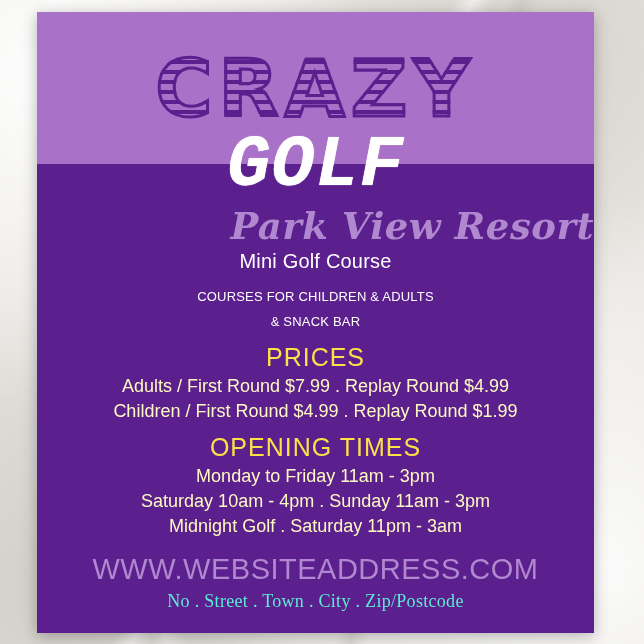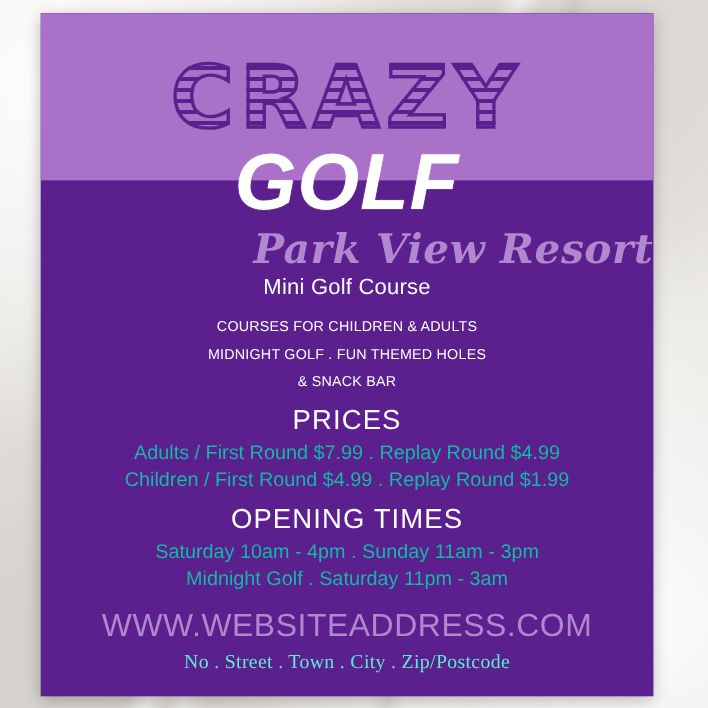--- a/index.html
+++ b/index.html
@@ -87,21 +87,21 @@
     position: absolute;
     top: 118px;
     left: 0;
     width: 100%;
     text-align: center;
     line-height: 1;
     z-index: 4;
   }
   .golf {
     display: inline-block;
-    font-family: Liberation Sans, sans-serif;
+    font-family: Liberation Mono, monospace;
     font-weight: bold;
     font-style: italic;
     font-size: 72px;
     letter-spacing: 1px;
     color: #ffffff;
     text-shadow: 0 0 1px #ffffff;
   }
 
   
   .resort {
@@ -139,30 +139,30 @@
   }
 
   .feature-line {
     font-size: 13px;
     line-height: 25px;
     letter-spacing: 0.2px;
   }
 
   .section-head {
     font-size: 25px;
-    color: #ffffff;
+    color: #fde047;
     letter-spacing: 1px;
     margin-top: 9px;
     margin-bottom: 2px;
   }
 
   .detail-line {
     font-size: 18px;
     line-height: 25px;
-    color: #14b8a6;
+    color: #fef9c3;
   }
 
   .website {
     font-size: 29px;
     color: #b088cf;
     letter-spacing: 0.5px;
     margin-top: 14px;
     margin-bottom: 3px;
   }
 
@@ -191,28 +191,28 @@
     <span class="golf">GOLF</span>
   </div>
 
   <div class="resort">Park View Resort</div>
 
   <div class="subtitle">Mini Golf Course</div>
 
   <div class="body-block">
 
     <div class="feature-line">COURSES FOR CHILDREN &amp; ADULTS</div>
-    <div class="feature-line">MIDNIGHT GOLF . FUN THEMED HOLES</div>
     <div class="feature-line">&amp; SNACK BAR</div>
 
     <div class="section-head">PRICES</div>
     <div class="detail-line">Adults / First Round $7.99 . Replay Round $4.99</div>
     <div class="detail-line">Children / First Round $4.99 . Replay Round $1.99</div>
 
     <div class="section-head">OPENING TIMES</div>
+    <div class="detail-line">Monday to Friday 11am - 3pm</div>
     <div class="detail-line">Saturday 10am - 4pm . Sunday 11am - 3pm</div>
     <div class="detail-line">Midnight Golf . Saturday 11pm - 3am</div>
 
     <div class="website">WWW.WEBSITEADDRESS.COM</div>
     <div class="contact-line">No . Street . Town . City . Zip/Postcode</div>
 
   </div>
 </div>
 
 </body></html>

